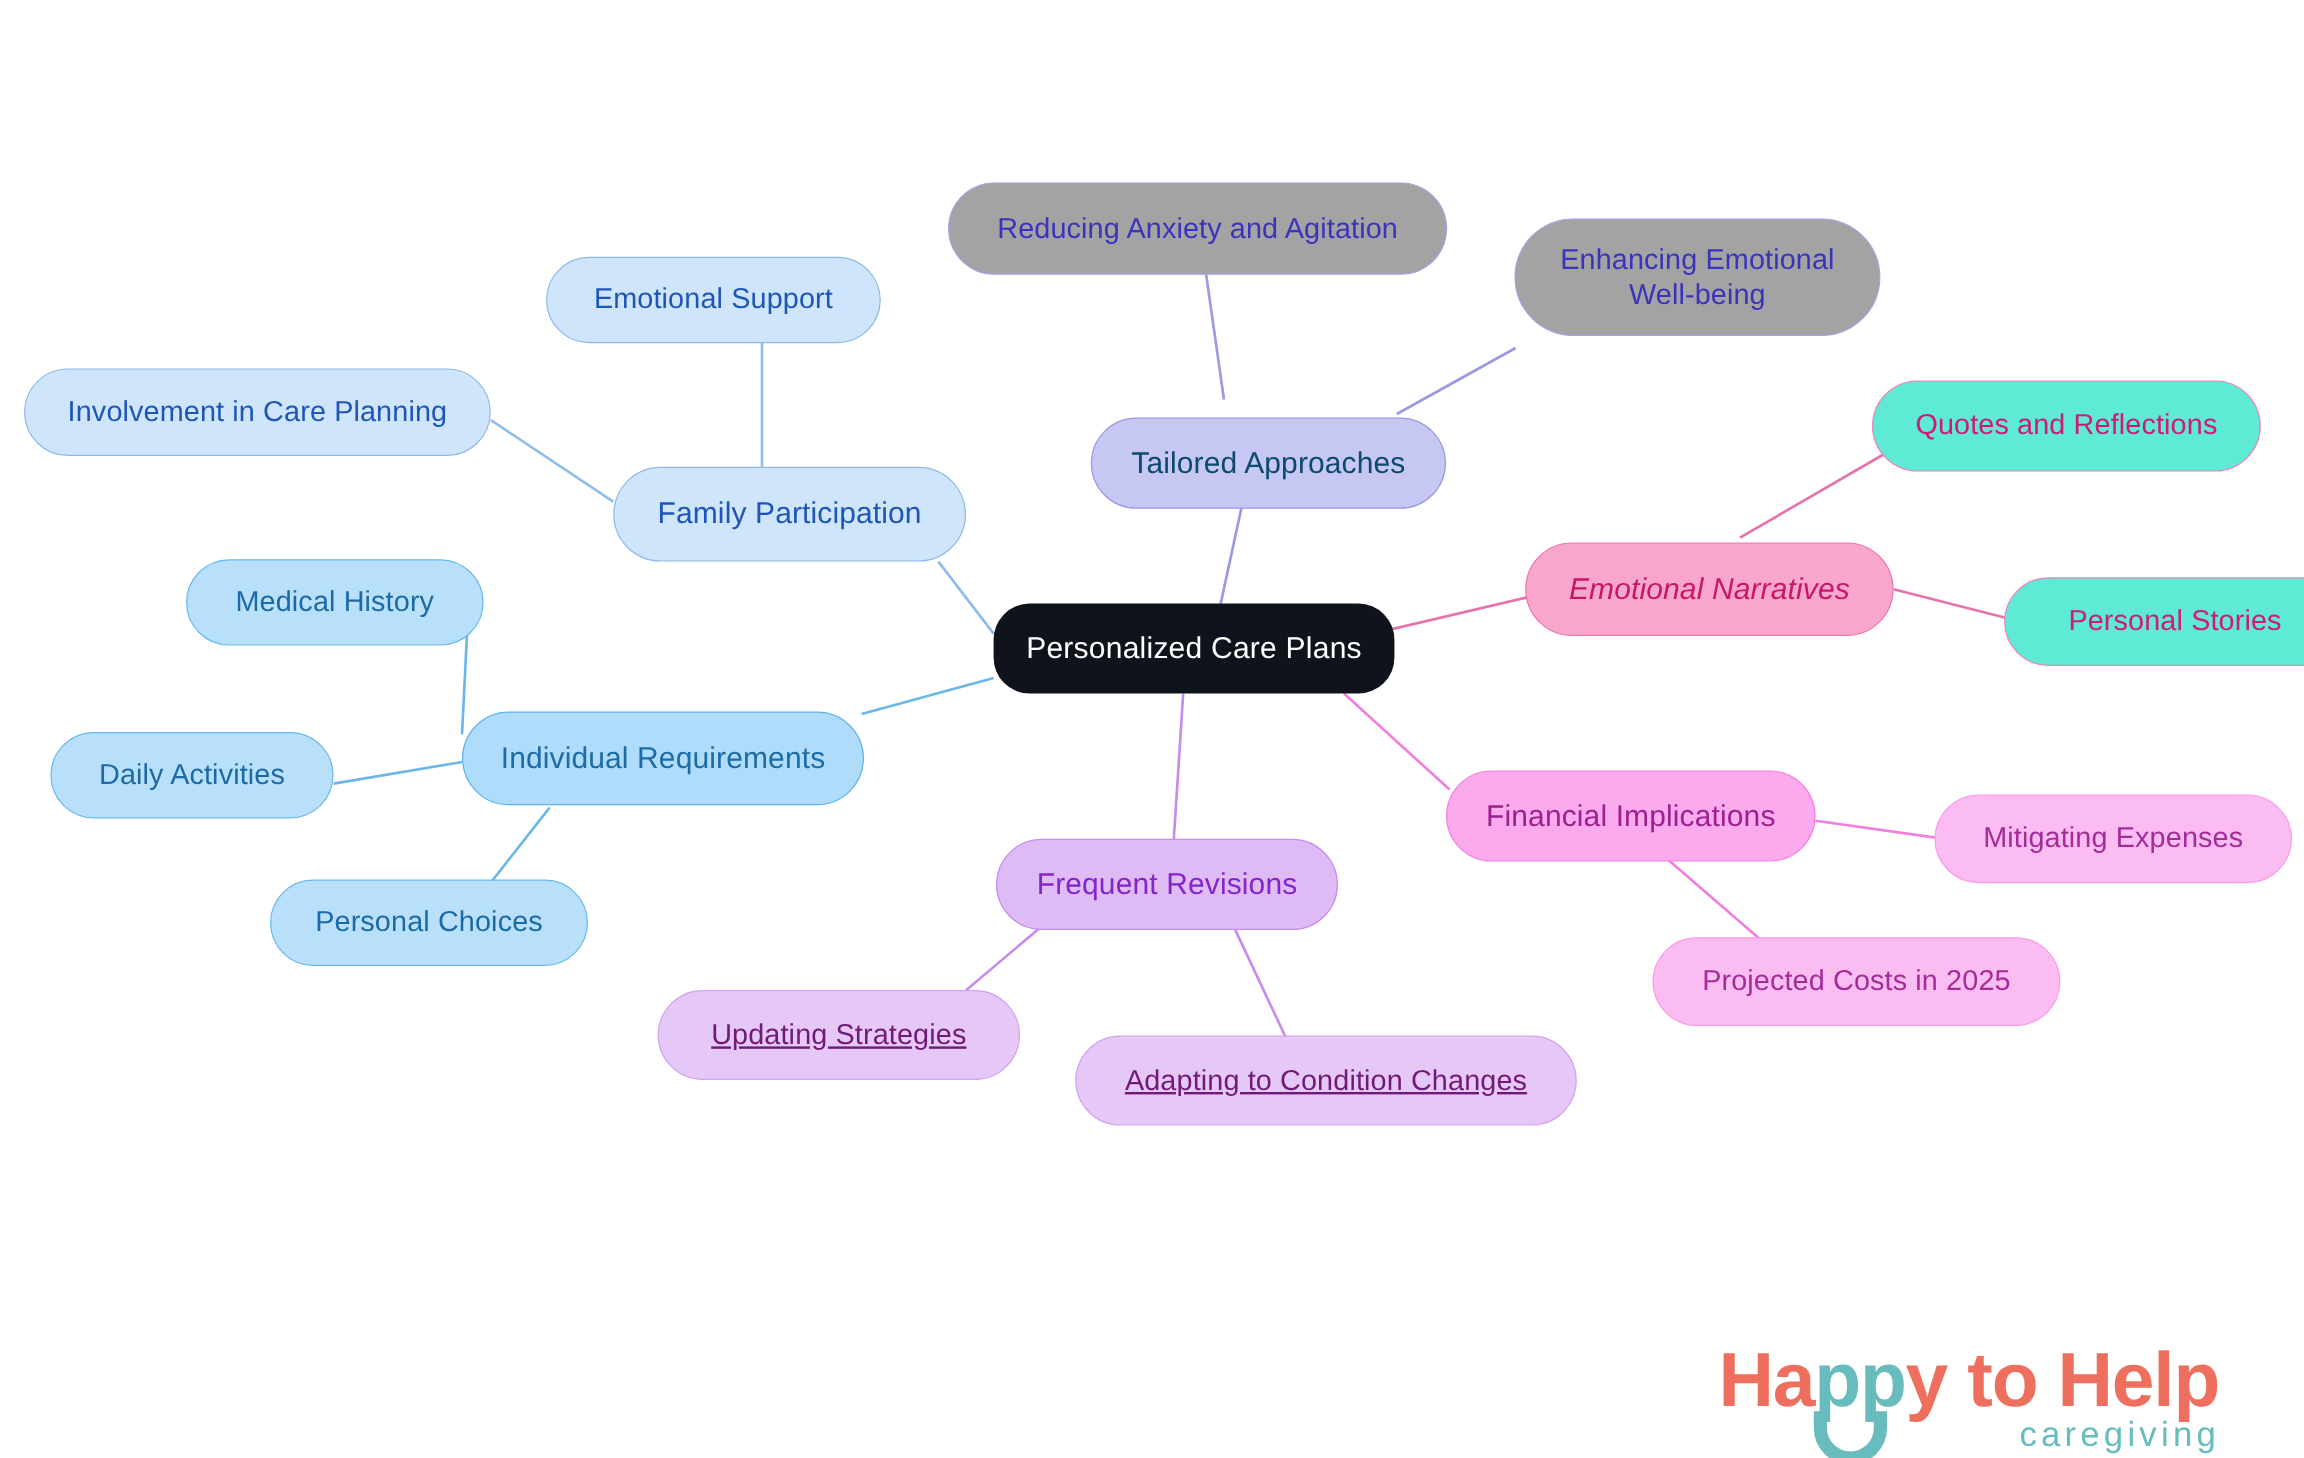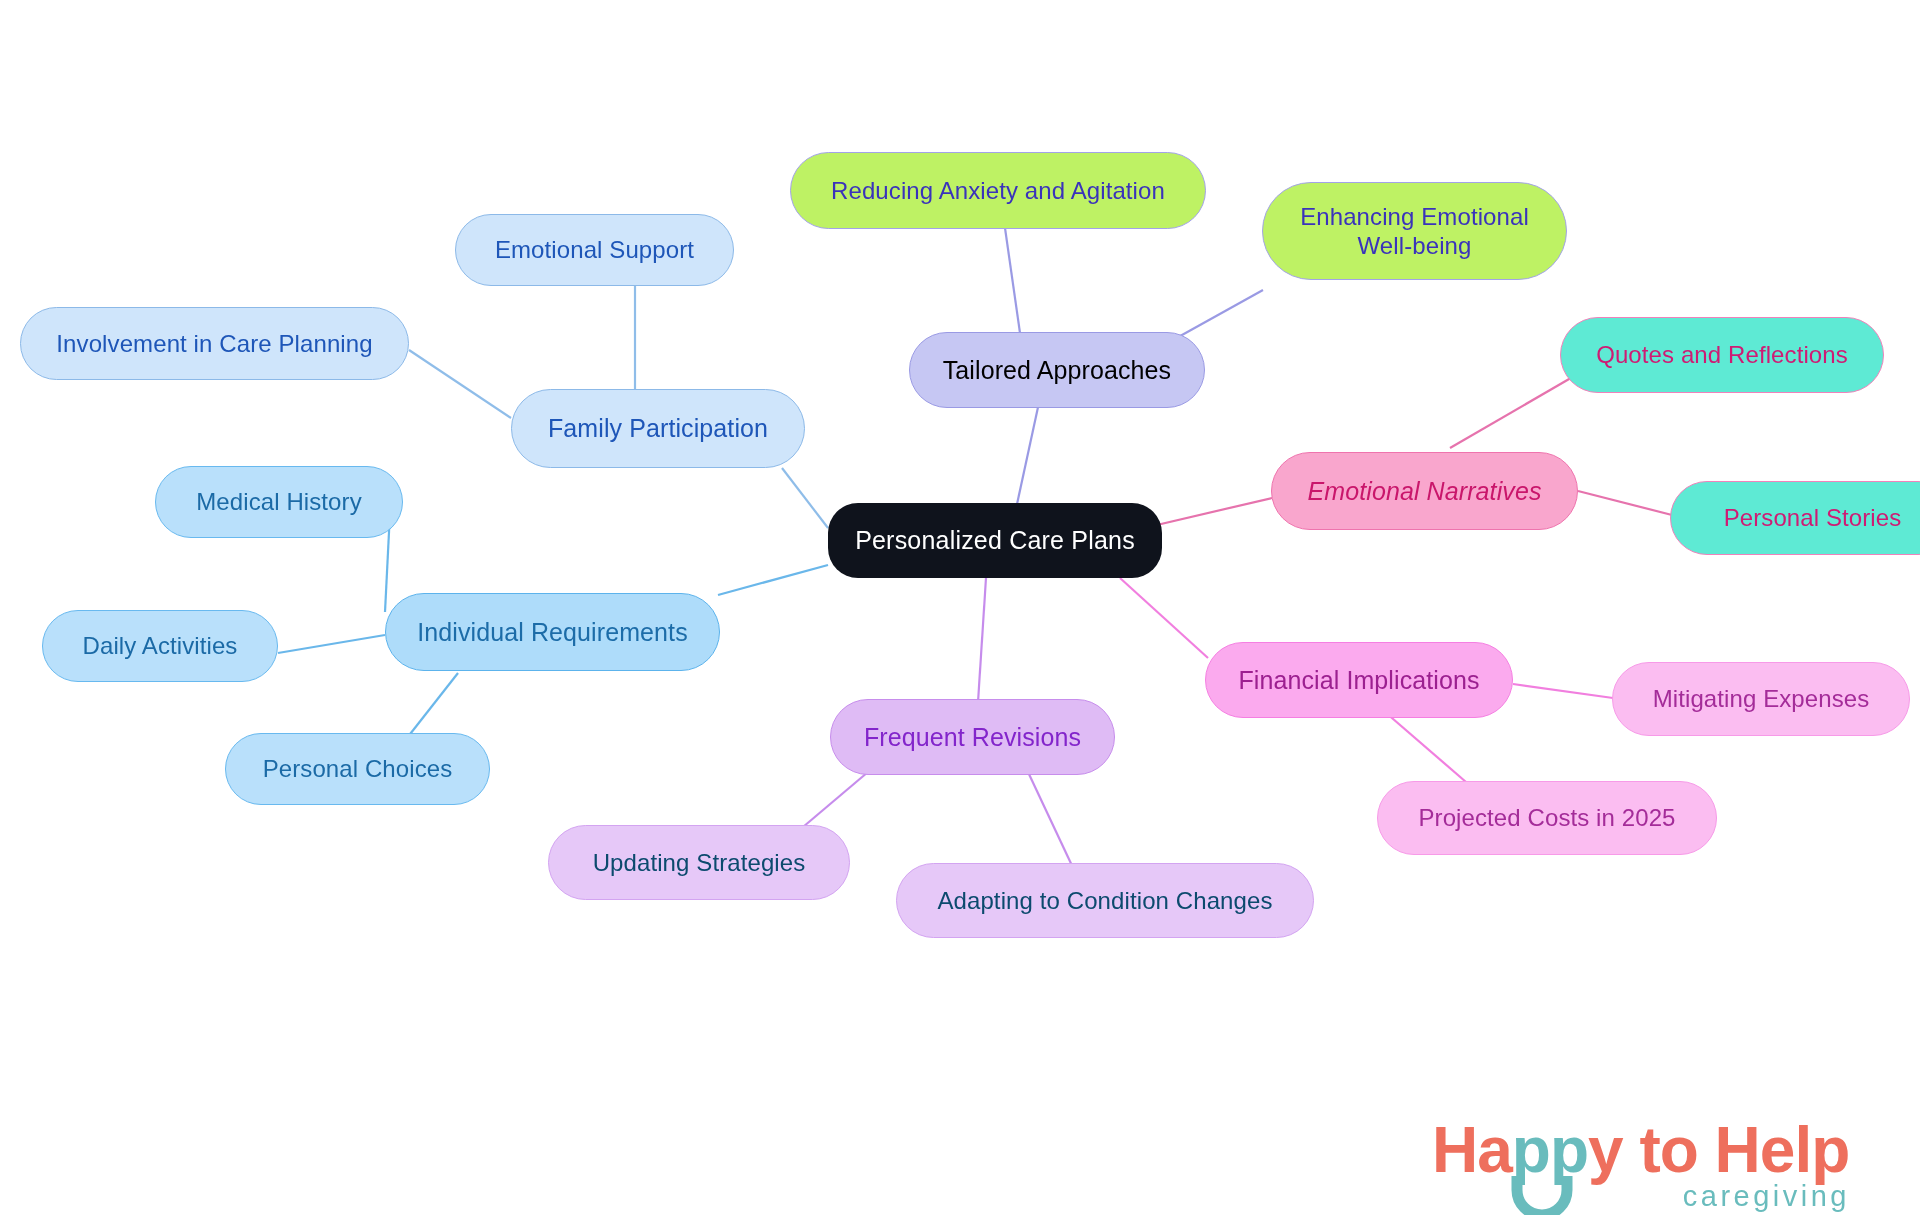--- a/index.html
+++ b/index.html
@@ -51,34 +51,34 @@
   }
   .node.lvl1 { font-size: 25px; }
   .node.lvl2 { font-size: 24px; }
 
   
   .c-blue-main   { background:#aedcfa; border-color:#5cb3ec; color:#1c6ca8; }
   .c-blue-soft   { background:#cfe5fb; border-color:#8cb9e8; color:#1e56b8; }
   .c-blue-light  { background:#b9e0fb; border-color:#68b9ef; color:#1b6aa6; }
 
   
-  .c-peri-main   { background:#c6c7f3; border-color:#9a9ae4; color:#000000; }
-  .c-peri-soft   { background:#bef264; border-color:#a3a3e8; color:#3a33bb; }
+  .c-peri-main   { background:#c6c7f3; border-color:#9a9ae4; color:#0c4a6e;margin-top:16px; }
+  .c-peri-soft   { background:#a3a3a3; border-color:#a3a3e8; color:#3a33bb; }
 
   
   .c-rose-main   { background:#f9a6cd; border-color:#ef74ae; color:#c9166b; }
   .c-rose-soft   { background:#5eead4; border-color:#f082bb; color:#cf1b74; }
 
   
   .c-mag-main    { background:#fbaaee; border-color:#f57fe2; color:#9c2090; }
   .c-mag-soft    { background:#fbbdf1; border-color:#f79ae8; color:#a42c99; }
 
   
   .c-vio-main    { background:#dfbbf5; border-color:#c78dec; color:#8325cb; }
-  .c-vio-soft    { background:#e6c8f8; border-color:#d3a4f1; color:#0c4a6e; }
+  .c-vio-soft    { background:#e6c8f8; border-color:#d3a4f1; color:#701a75;text-decoration:underline; }
 
   
   #logo {
     position: absolute;
     left: 1432px;
     top: 1098px;
     width: 420px;
     height: 104px;
     margin-top: 20px;
   }

